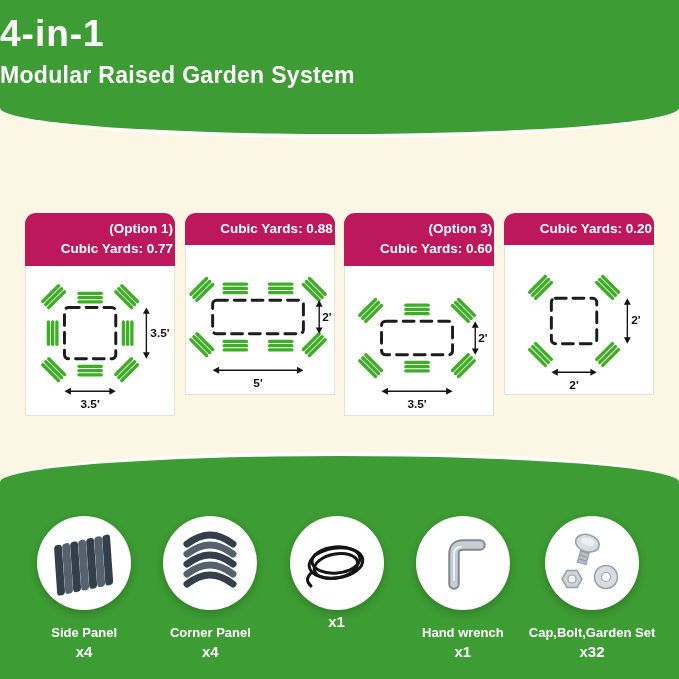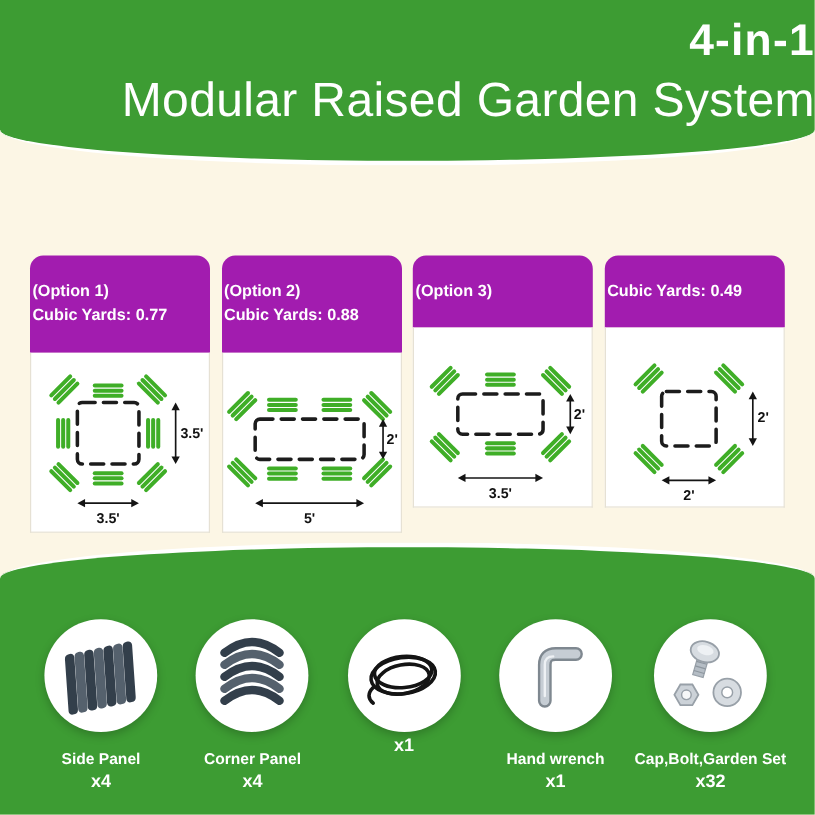--- a/index.html
+++ b/index.html
@@ -10,36 +10,36 @@
     position:relative;
     overflow:hidden;
   }
   
   .hero {
     position:absolute; top:0; left:0; width:679px; height:138px;
     background:#3d9c33;
     border-bottom-left-radius:50% 30px;
     border-bottom-right-radius:50% 30px;
     border-bottom:4px solid #ffffff;
-    color:#fff; text-align:right; padding-top:13px;
+    color:#fff; text-align:left; padding-top:13px;
   }
   .hero-line1 { font-size:37px; font-weight:800; letter-spacing:1px; }
-  .hero-line2 { font-size:40px; font-weight:400; margin-top:7px; letter-spacing:.3px; }
+  .hero-line2 { font-size:23px; font-weight:700; margin-top:7px; letter-spacing:.3px; }
 
   
   .options {
     position:absolute; top:213px; left:25px; width:629px;
     display:flex; justify-content:space-between;
   }
   .card { width:150px; }
   .card-head {
-    background:#a21caf; color:#fff;
+    background:#be185d; color:#fff;
     border-radius:11px 11px 0 0;
-    text-align:left; font-weight:700; font-size:13.5px; line-height:1.5;
-    padding:20px 2px;
+    text-align:right; font-weight:700; font-size:13.5px; line-height:1.5;
+    padding:6px 2px;
   }
   .card-body {
     background:#ffffff; border:1px solid #e6e1d4; border-top:none;
     height:150px;
   }
   svg.diagram { display:block; width:148px; height:148px; }
   svg.diagram text {
     font-family:"Liberation Sans", sans-serif;
     font-size:12px; font-weight:bold; fill:#111;
   }
@@ -113,21 +113,20 @@
             <polygon class="dim-head" points="121,42 117.5,48.5 124.5,48.5"></polygon>
             <polygon class="dim-head" points="121,94 117.5,87.5 124.5,87.5"></polygon>
           </g>
           <text x="125" y="72" text-anchor="start">3.5'</text>
         </svg>
       </div>
     </div>
 
     <div class="card">
       <div class="card-head">
-        <div>(Option 2)</div>
         <div>Cubic Yards: 0.88</div>
       </div>
       <div class="card-body">
         <svg class="diagram" viewBox="0 0 148 150">
           <defs>
             <g id="pn1">
               <rect width="26" height="3.4" rx="1.7" fill="#3fae27"></rect>
               <rect y="4.3" width="26" height="3.4" rx="1.7" fill="#3fae27"></rect>
               <rect y="8.6" width="26" height="3.4" rx="1.7" fill="#3fae27"></rect>
             </g>
@@ -153,20 +152,21 @@
             <polygon class="dim-head" points="134,90 130.5,83.5 137.5,83.5"></polygon>
           </g>
           <text x="137" y="77" text-anchor="start">2'</text>
         </svg>
       </div>
     </div>
 
     <div class="card">
       <div class="card-head">
         <div>(Option 3)</div>
+        <div>Cubic Yards: 0.60</div>
       </div>
       <div class="card-body">
         <svg class="diagram" viewBox="0 0 148 150">
           <defs>
             <g id="pn2">
               <rect width="26" height="3.4" rx="1.7" fill="#3fae27"></rect>
               <rect y="4.3" width="26" height="3.4" rx="1.7" fill="#3fae27"></rect>
               <rect y="8.6" width="26" height="3.4" rx="1.7" fill="#3fae27"></rect>
             </g>
           </defs>
@@ -188,21 +188,21 @@
             <polygon class="dim-head" points="131,56 127.5,62.5 134.5,62.5"></polygon>
             <polygon class="dim-head" points="131,90 127.5,83.5 134.5,83.5"></polygon>
           </g>
           <text x="134" y="77" text-anchor="start">2'</text>
         </svg>
       </div>
     </div>
 
     <div class="card">
       <div class="card-head">
-        <div>Cubic Yards: 0.49</div>
+        <div>Cubic Yards: 0.20</div>
       </div>
       <div class="card-body">
         <svg class="diagram" viewBox="0 0 148 150">
           <defs>
             <g id="pn3">
               <rect width="26" height="3.4" rx="1.7" fill="#3fae27"></rect>
               <rect y="4.3" width="26" height="3.4" rx="1.7" fill="#3fae27"></rect>
               <rect y="8.6" width="26" height="3.4" rx="1.7" fill="#3fae27"></rect>
             </g>
           </defs>

